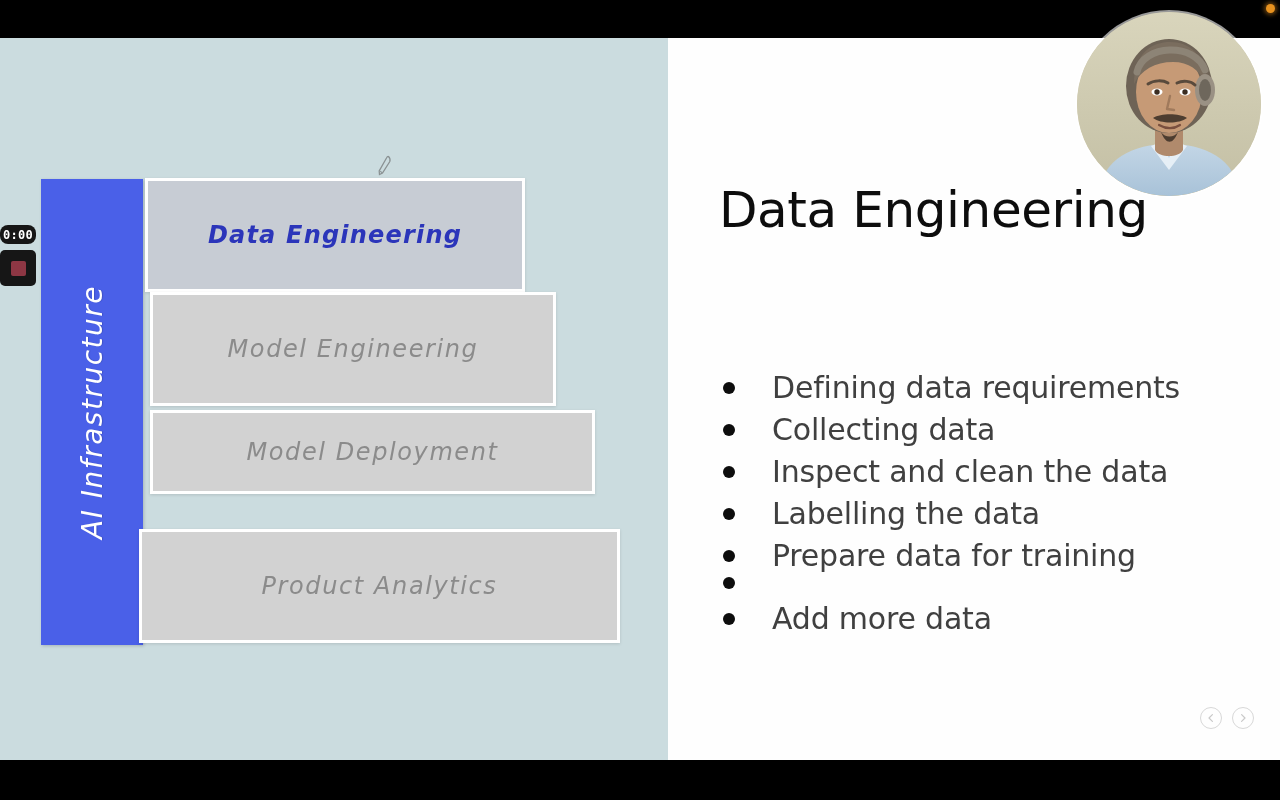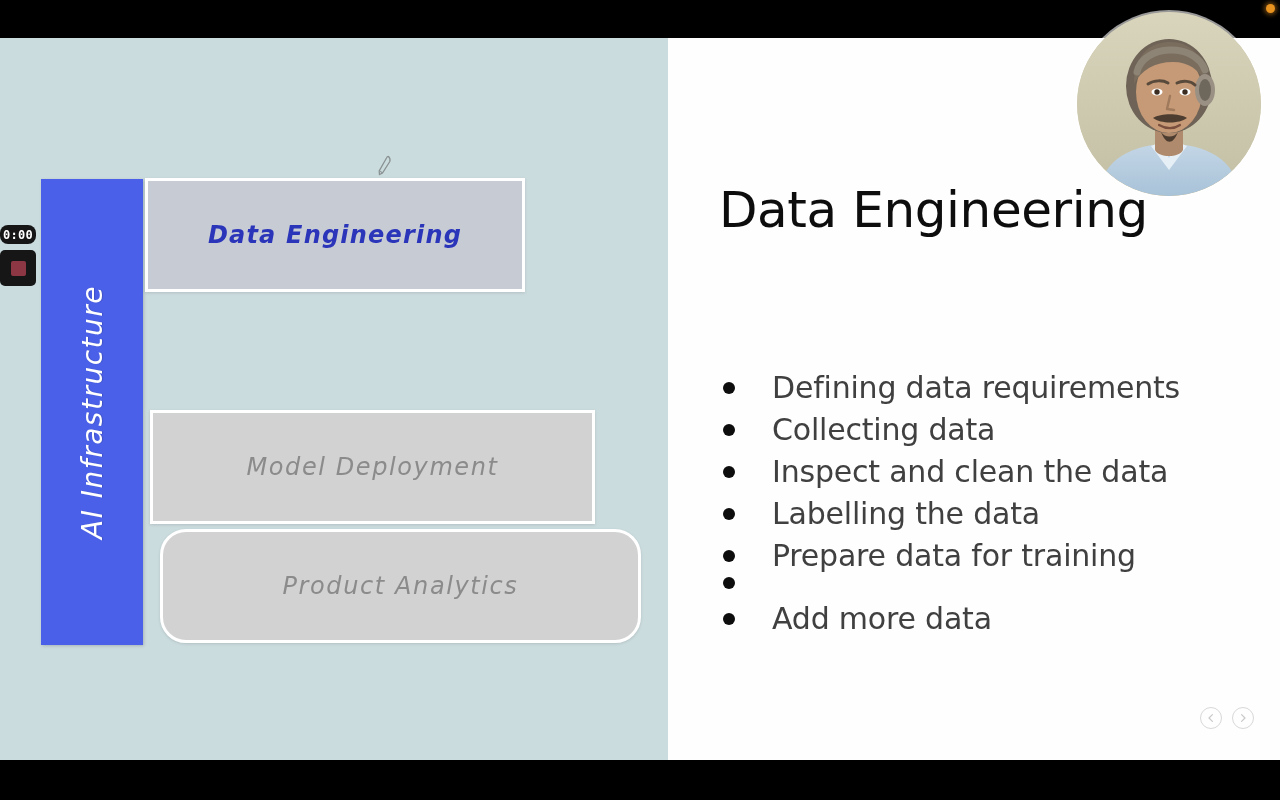--- a/index.html
+++ b/index.html
@@ -69,22 +69,22 @@
     font-size:24px;
     letter-spacing:1.6px;
     color:#8b8b8b;
     white-space:nowrap;
   }
   .step.active { background:#c7ccd4; }
   .step.active .step-label { color:#2b35ba; font-weight:700; letter-spacing:1.2px; }
 
   #step0 { left:145px; top:140px;  width:380px; height:114px; }
   #step1 { left:150px; top:254px;  width:406px; height:114px; }
-  #step2 { left:150px; top:372px;  width:445px; height:114px; }
-  #step3 { left:160px; top:491px;  width:481px; height:114px;border-radius:26px; }
+  #step2 { left:150px; top:372px;  width:445px; height:84px; }
+  #step3 { left:139px; top:491px;  width:481px; height:114px; }
 
   
   .pen-cursor {
     position:absolute; left:374px; top:116px; width:20px; height:22px;
     opacity:.55;
   }
 
   
   .rec-widget { position:absolute; left:0; top:225px; width:36px; }
   .rec-timer {
@@ -158,20 +158,23 @@
   <div class="stage">
 
     <div class="panel-left">
 
       <div class="infra-bar">
         <span class="infra-label">AI Infrastructure</span>
       </div>
 
       <div class="step active" id="step0">
         <span class="step-label">Data Engineering</span>
+      </div>
+      <div class="step" id="step1">
+        <span class="step-label">Model Engineering</span>
       </div>
       <div class="step" id="step2">
         <span class="step-label">Model Deployment</span>
       </div>
       <div class="step" id="step3">
         <span class="step-label">Product Analytics</span>
       </div>
 
       <span class="pen-cursor">
         <svg viewBox="0 0 20 22" width="20" height="22">

